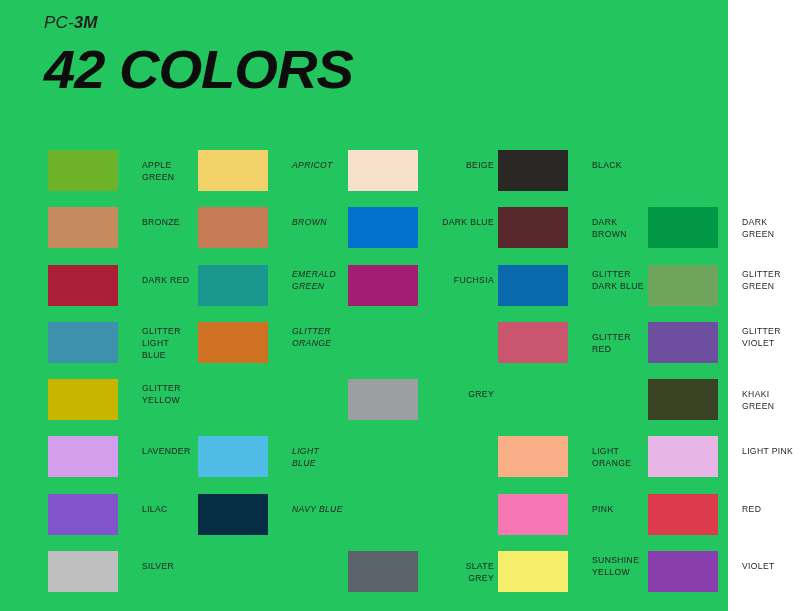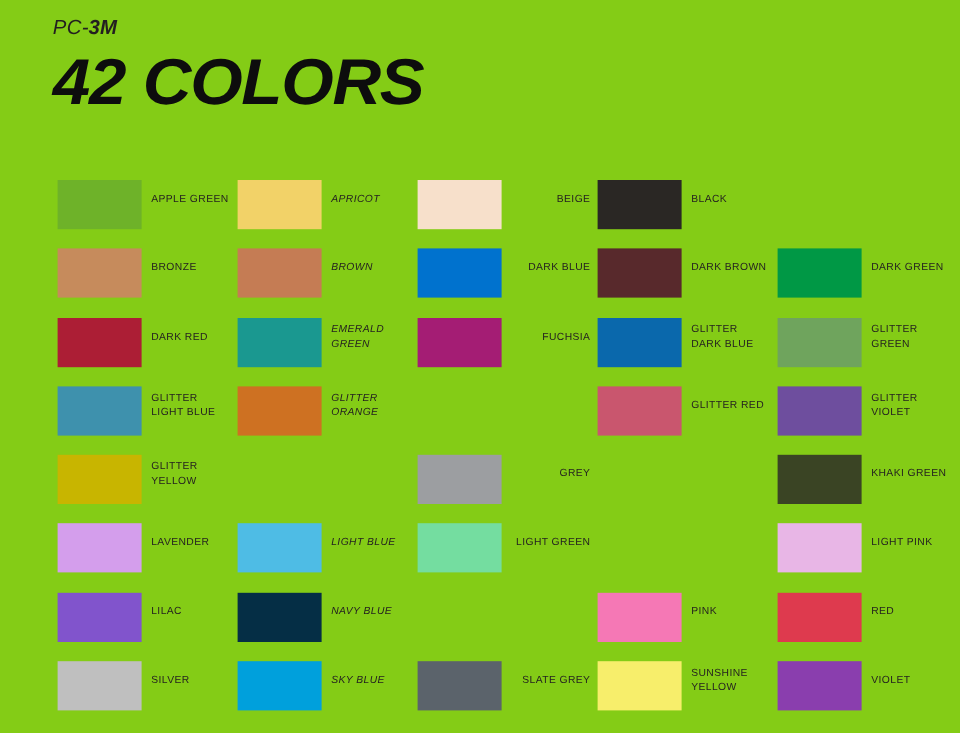--- a/index.html
+++ b/index.html
@@ -10,23 +10,23 @@
     width: 800px;
     height: 611px;
     background: #ffffff;
     font-family: "Liberation Sans", sans-serif;
     -webkit-font-smoothing: antialiased;
     overflow: hidden;
   }
 
   #page {
     position: relative;
-    width: 800px;
+    width: 728px;
     height: 611px;
-    background: #84cc16;
+    background: #22c55e;
   }
 
   
   .header {
     position: absolute;
     left: 44px;
     top: 12px;
   }
   .brand-line {
     font-family: "Liberation Sans", sans-serif;
@@ -87,21 +87,21 @@
   .cell.c4 { left: 600px; }
 
   .swatch {
     width: 70px;
     height: 41px;
     flex: 0 0 70px;
     background: #cccccc;
   }
   .swatch-label {
     flex: 1 1 auto;
-    margin-left: 8px;
+    margin-left: 24px;
     font-family: "Liberation Sans", sans-serif;
     font-weight: 400;
     font-size: 8.6px;
     line-height: 12px;
     letter-spacing: 0.35px;
     color: #231f20;
     text-transform: uppercase;
     padding-top: 9px;
     max-width: 66px;
     word-break: normal;
@@ -220,23 +220,23 @@
       </div>
       <div class="grid-row">
         <div class="cell c0">
           <div class="swatch" style="background: rgb(212, 158, 236);"></div>
           <div class="swatch-label">LAVENDER</div>
         </div>
         <div class="cell c1">
           <div class="swatch" style="background: rgb(78, 188, 229);"></div>
           <div class="swatch-label">LIGHT BLUE</div>
         </div>
-        <div class="cell c2">
-          <div class="swatch" style="background: rgb(116, 221, 160);"></div>
-          <div class="swatch-label">LIGHT GREEN</div>
+        <div class="cell c3">
+          <div class="swatch" style="background: rgb(249, 175, 134);"></div>
+          <div class="swatch-label">LIGHT ORANGE</div>
         </div>
         <div class="cell c4">
           <div class="swatch" style="background: rgb(232, 182, 230);"></div>
           <div class="swatch-label">LIGHT PINK</div>
         </div>
       </div>
       <div class="grid-row">
         <div class="cell c0">
           <div class="swatch" style="background: rgb(129, 84, 204);"></div>
           <div class="swatch-label">LILAC</div>
@@ -251,24 +251,20 @@
         </div>
         <div class="cell c4">
           <div class="swatch" style="background: rgb(222, 58, 78);"></div>
           <div class="swatch-label">RED</div>
         </div>
       </div>
       <div class="grid-row">
         <div class="cell c0">
           <div class="swatch" style="background: rgb(191, 191, 191);"></div>
           <div class="swatch-label">SILVER</div>
-        </div>
-        <div class="cell c1">
-          <div class="swatch" style="background: rgb(0, 160, 220);"></div>
-          <div class="swatch-label">SKY BLUE</div>
         </div>
         <div class="cell c2">
           <div class="swatch" style="background: rgb(91, 99, 107);"></div>
           <div class="swatch-label">SLATE GREY</div>
         </div>
         <div class="cell c3 two-line">
           <div class="swatch" style="background: rgb(247, 238, 107);"></div>
           <div class="swatch-label">SUNSHINE YELLOW</div>
         </div>
         <div class="cell c4">

